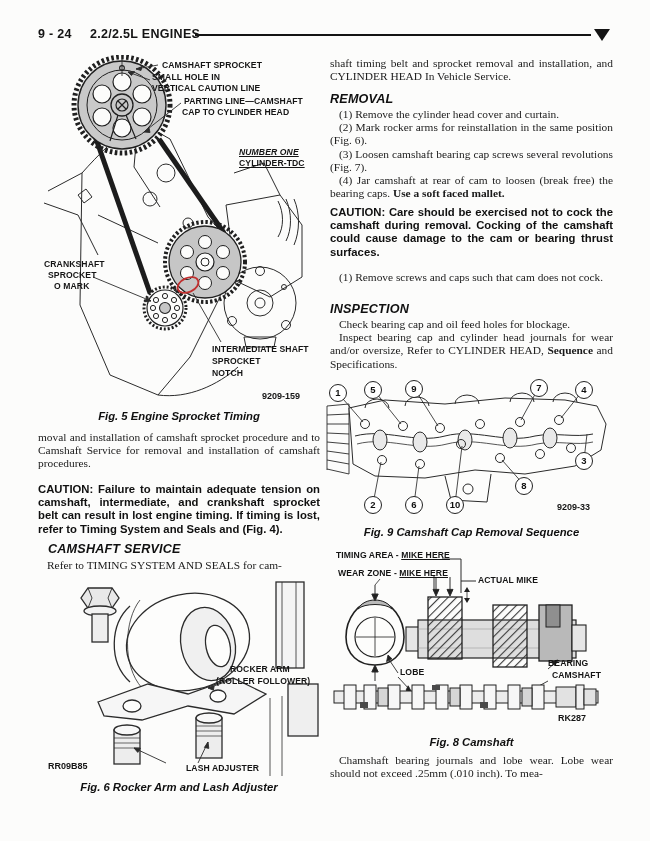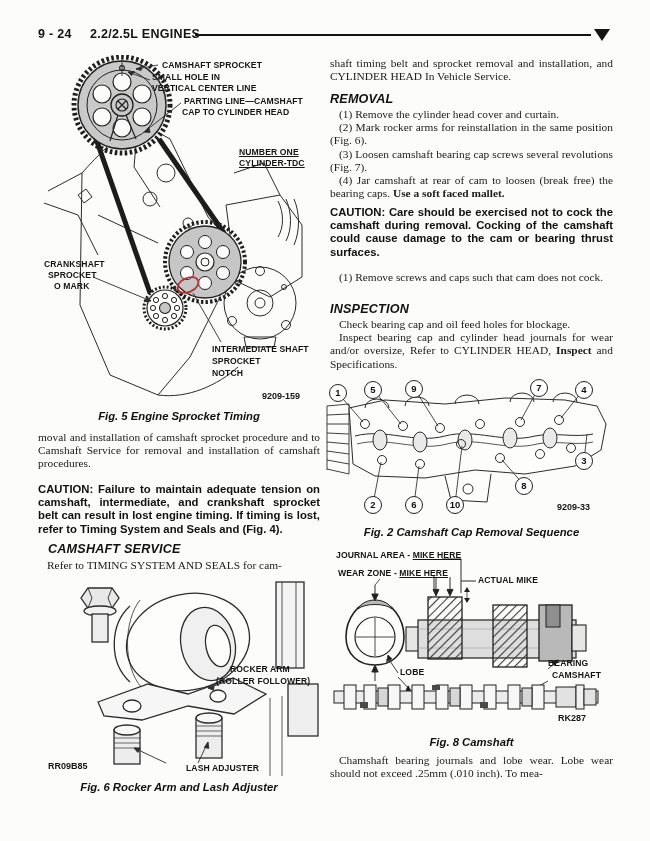--- a/index.html
+++ b/index.html
@@ -142,24 +142,24 @@
         <path d="M143,48 L106,77"></path>
           <path d="M106,77 l5,-4 l1,4.5 Z" fill="#2b2b2b"></path>
         <path d="M55,222 L113,246"></path>
           <path d="M113,246 l-6.4,.8 l2.4,-4.4 Z" fill="#2b2b2b"></path>
         <path d="M155,238 L183,287"></path>
       </g>
     </svg>
 
     <div class="flabel" style="left:124px;top:5px;">CAMSHAFT SPROCKET</div>
     <div class="flabel" style="left:114px;top:17px;">SMALL HOLE IN</div>
-    <div class="flabel" style="left:114px;top:28px;">VERTICAL CENTER LINE</div>
+    <div class="flabel" style="left:114px;top:28px;">VERTICAL CAUTION LINE</div>
     <div class="flabel" style="left:146px;top:41px;">PARTING LINE—CAMSHAFT</div>
     <div class="flabel" style="left:144px;top:52px;">CAP TO CYLINDER HEAD</div>
-    <div class="flabel und" style="left:201px;top:92px;">NUMBER ONE</div>
+    <div class="flabel und" style="left:201px;top:92px;font-style:italic;">NUMBER ONE</div>
     <div class="flabel und" style="left:201px;top:103px;">CYLINDER-TDC</div>
     <div class="flabel" style="left:6px;top:204px;">CRANKSHAFT</div>
     <div class="flabel" style="left:10px;top:215px;">SPROCKET</div>
     <div class="flabel" style="left:16px;top:226px;">O MARK</div>
     <div class="flabel" style="left:174px;top:289px;">INTERMEDIATE SHAFT</div>
     <div class="flabel" style="left:174px;top:301px;">SPROCKET</div>
     <div class="flabel" style="left:174px;top:313px;">NOTCH</div>
     <div class="fid" style="left:224px;top:336px;">9209-159</div>
   </div>
   <div class="abs caption" style="left:38px;top:410px;width:282px;">Fig. 5 Engine Sprocket Timing</div>
@@ -241,21 +241,21 @@
     <p>(3) Loosen camshaft bearing cap screws several revolutions (Fig. 7).</p>
     <p><span>(4) Jar camshaft at rear of cam to loosen (break free) the bearing caps. </span><span class="bold-run">Use a soft faced mallet.</span></p>
   </div>
   <div class="abs caution" style="left:330px;top:206px;width:283px;">CAUTION: Care should be exercised not to cock the camshaft during removal. Cocking of the camshaft could cause damage to the cam or bearing thrust surfaces.</div>
   <div class="abs body-t" style="left:330px;top:271px;width:283px;">
     <p>(1) Remove screws and caps such that cam does not cock.</p>
   </div>
   <div class="abs heading" style="left:330px;top:302px;">INSPECTION</div>
   <div class="abs body-t" style="left:330px;top:318px;width:283px;">
     <p>Check bearing cap and oil feed holes for blockage.</p>
-    <p><span>Inspect bearing cap and cylinder head journals for wear and/or oversize, Refer to CYLINDER HEAD, </span><span class="bold-run">Inspect</span><span> and Specifications.</span></p>
+    <p><span>Inspect bearing cap and cylinder head journals for wear and/or oversize, Refer to CYLINDER HEAD, </span><span class="bold-run">Sequence</span><span> and Specifications.</span></p>
   </div>
 
   <div class="fig" style="left:325px;top:378px;width:292px;height:137px;">
     <svg width="292" height="137" viewBox="0 0 292 137">
 
       <g class="ln" stroke-width=".9">
         <path d="M2,28 L24,26 M2,37 L24,36 M2,46 L24,46 M2,55 L24,56 M2,64 L24,66 M2,73 L24,76 M2,82 L24,86 M2,91 L24,96"></path>
         <path d="M2,28 L2,92 M24,26 L24,96"></path>
       </g>
 
@@ -306,21 +306,21 @@
     <div class="callout" style="left:80px;top:2px;">9</div>
     <div class="callout" style="left:205px;top:1px;">7</div>
     <div class="callout" style="left:250px;top:3px;">4</div>
     <div class="callout" style="left:250px;top:74px;">3</div>
     <div class="callout" style="left:190px;top:99px;">8</div>
     <div class="callout" style="left:121px;top:118px;">10</div>
     <div class="callout" style="left:80px;top:118px;">6</div>
     <div class="callout" style="left:39px;top:118px;">2</div>
     <div class="fid" style="left:232px;top:124px;">9209-33</div>
   </div>
-  <div class="abs caption" style="left:330px;top:526px;width:283px;">Fig. 2 Camshaft Cap Removal Sequence</div>
+  <div class="abs caption" style="left:330px;top:526px;width:283px;">Fig. 9 Camshaft Cap Removal Sequence</div>
 
   <div class="fig" style="left:330px;top:545px;width:285px;height:186px;">
     <svg width="285" height="186" viewBox="0 0 285 186">
       <defs>
         <pattern id="hatch" width="6" height="6" patternUnits="userSpaceOnUse" patternTransform="rotate(45)">
           <line x1="0" y1="0" x2="0" y2="6" stroke="#3a3a3a" stroke-width="2.2"></line>
         </pattern>
       </defs>
 
       <g>
@@ -390,21 +390,21 @@
         <g fill="#4a4a4a" stroke="none">
           <rect x="30" y="157" width="8" height="6"></rect>
             <rect x="102" y="140" width="8" height="5"></rect>
           <rect x="150" y="157" width="8" height="6"></rect>
         </g>
         <rect x="226" y="142" width="20" height="20" fill="#e2e2e2" stroke-width="1"></rect>
         <rect x="246" y="140" width="8" height="24" fill="#f0f0f0" stroke-width="1"></rect>
         <rect x="254" y="144" width="12" height="16" fill="#e2e2e2" stroke-width="1"></rect>
       </g>
     </svg>
-    <div class="flabel" style="left:6px;top:5px;"><span>JOURNAL AREA - </span><span class="und">MIKE HERE</span></div>
+    <div class="flabel" style="left:6px;top:5px;"><span>TIMING AREA - </span><span class="und">MIKE HERE</span></div>
     <div class="flabel" style="left:8px;top:23px;"><span>WEAR ZONE - </span><span class="und">MIKE HERE</span></div>
     <div class="flabel" style="left:148px;top:30px;">ACTUAL MIKE</div>
     <div class="flabel" style="left:70px;top:122px;">LOBE</div>
     <div class="flabel" style="left:218px;top:113px;">BEARING</div>
     <div class="flabel" style="left:222px;top:125px;">CAMSHAFT</div>
     <div class="fid" style="left:228px;top:168px;">RK287</div>
   </div>
   <div class="abs caption" style="left:330px;top:736px;width:283px;">Fig. 8 Camshaft</div>
 
   <div class="abs body-t" style="left:330px;top:754px;width:283px;">

